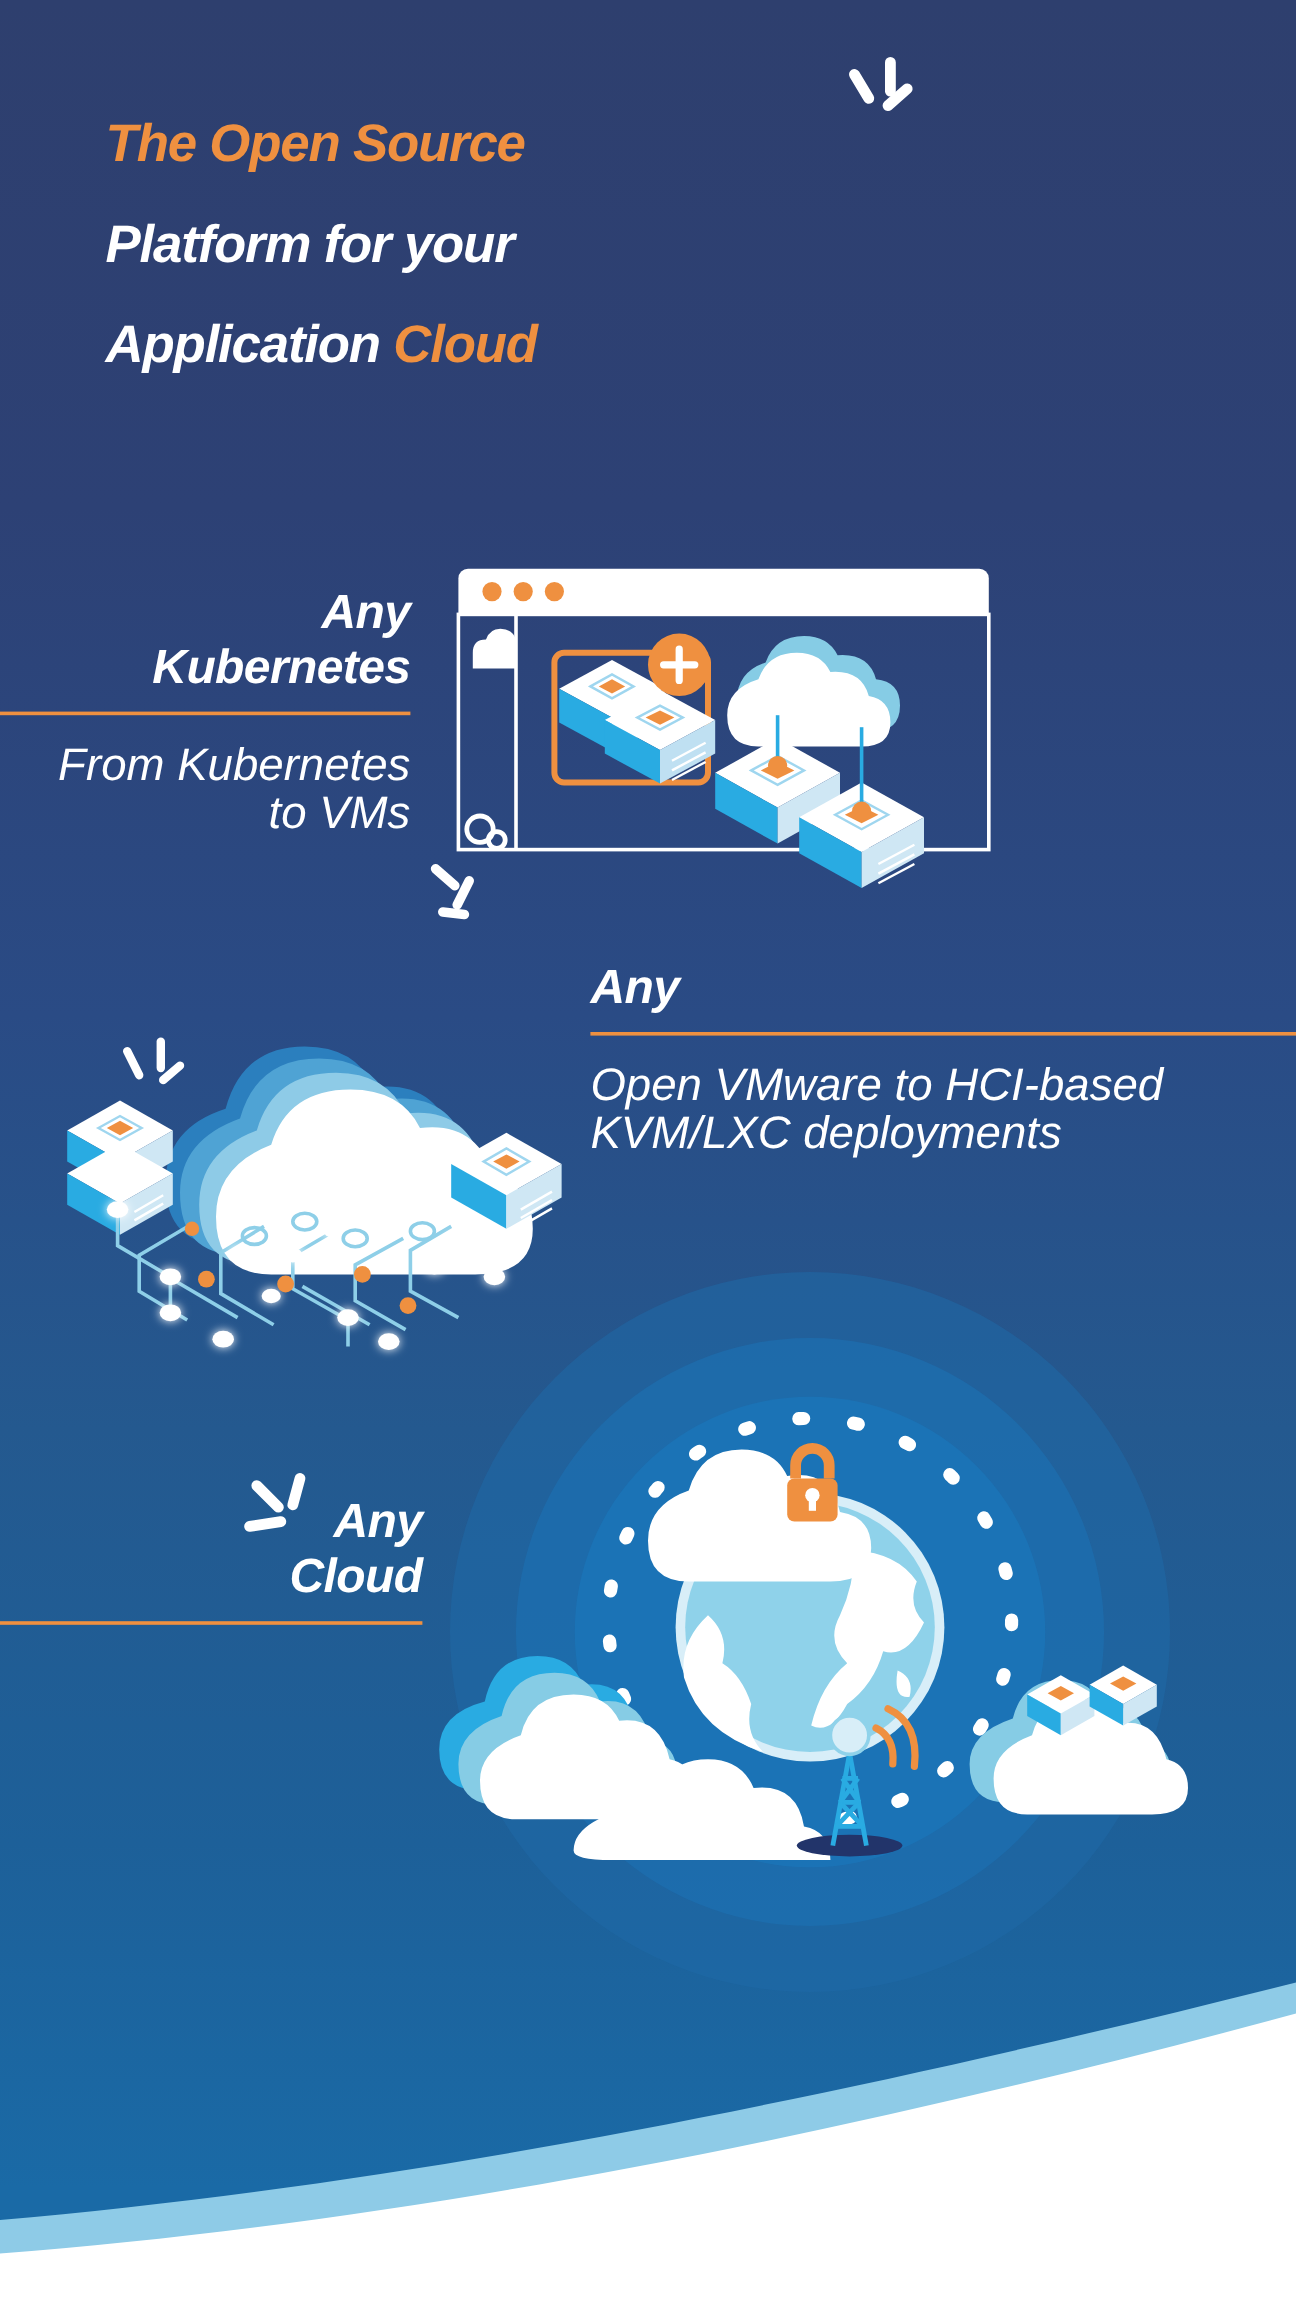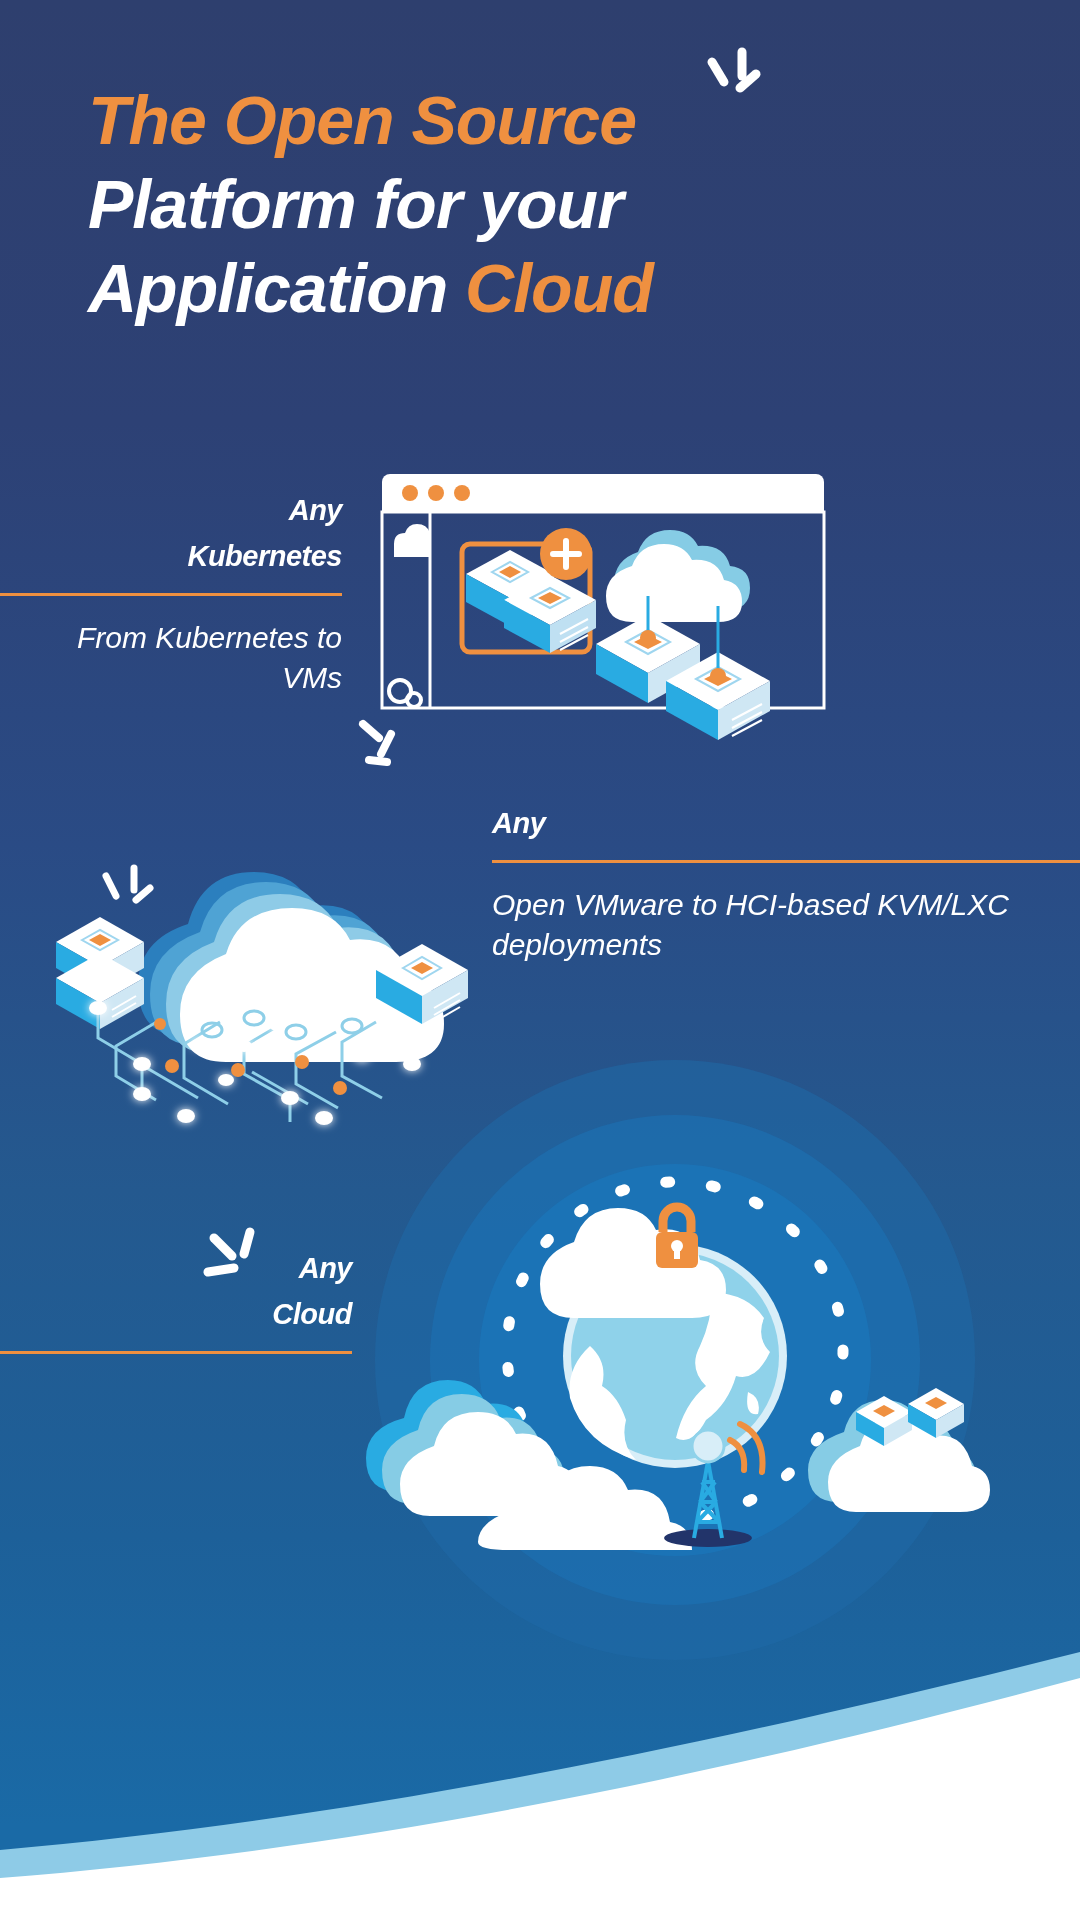--- a/index.html
+++ b/index.html
@@ -22,37 +22,37 @@
         #24598f 62%,
         #1d6099 80%,
         #1a6aa6 95%);
     overflow:hidden;
   }
 
   
   .hero {
     position:absolute; left:88px; top:78px; width:680px;
     font-style:italic; font-weight:bold;
-    font-size:68px; line-height:84px;
+    font-size:44px; line-height:84px;
     letter-spacing:-1px;
     color:#ffffff;
   }
   .hero .o { color:#ef9040; }
 
   
   .sec { position:absolute; }
   .sec h2 {
     font-style:italic; font-weight:bold;
-    font-size:29px; line-height:46px;
+    font-size:40px; line-height:46px;
     color:#ffffff; letter-spacing:-0.5px;
   }
   .rule { height:3px; background:#ef9040; margin:14px 0 0 0; }
   .sec p {
     font-style:italic; font-weight:400;
-    font-size:30px; line-height:40px;
+    font-size:38px; line-height:40px;
     color:#ffffff; margin-top:22px;
   }
 
   #sec-app   { left:0; top:487px; width:342px; text-align:right; }
   #sec-app h2 { padding-right:0; }
   #sec-app .rule { width:342px; }
   #sec-app p  { padding-left:40px; }
 
   #sec-infra { left:492px; top:800px; width:588px; text-align:left; }
   #sec-infra .rule { width:588px; }

